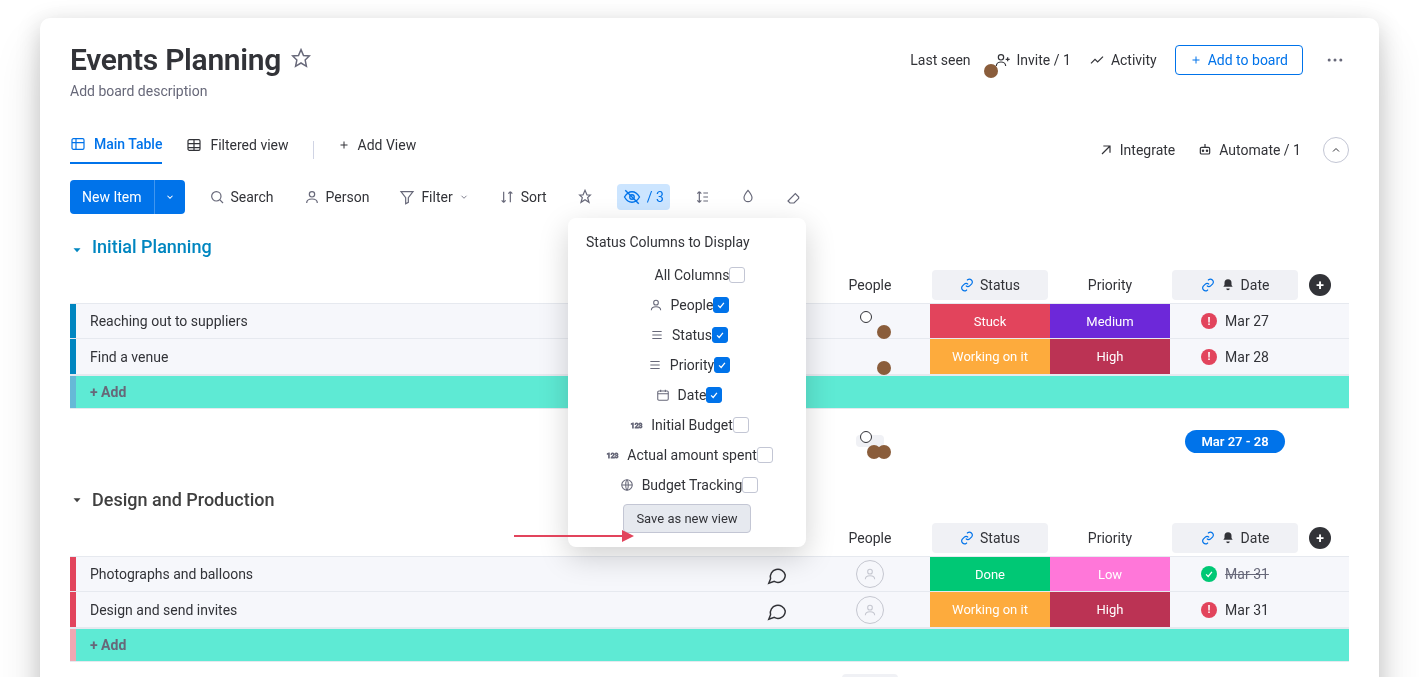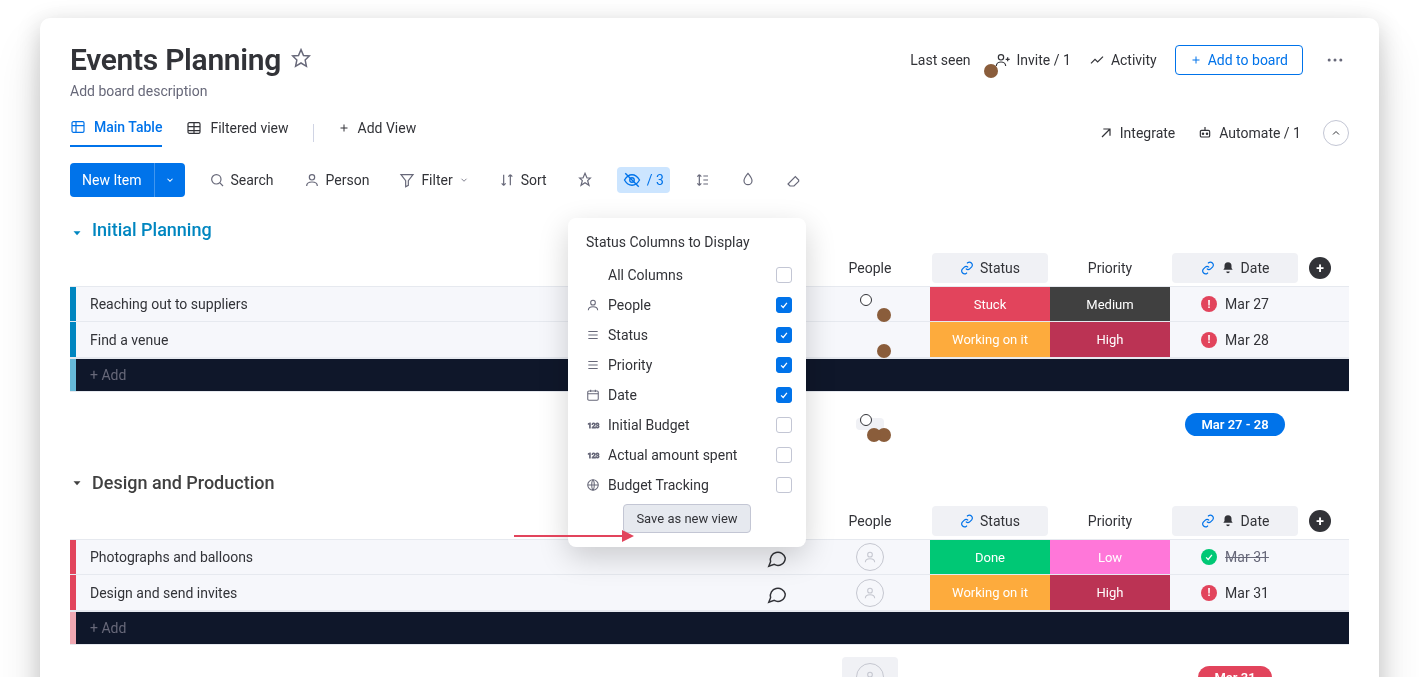--- a/index.html
+++ b/index.html
@@ -75,21 +75,21 @@
     color: #676879;
     font-size: 14px;
     margin-top: 6px;
   }
 
   
   .views-row {
     display: flex;
     align-items: center;
     justify-content: space-between;
-    margin-top: 20px;
+    margin-top: 37px;
   }
   .views-left { display:flex; align-items:center; gap: 24px; }
   .view-tab { display:flex; align-items:center; gap:8px; color:#323338; padding-bottom:10px; cursor:pointer;}
   .view-tab.active { color:#0073ea; border-bottom:2px solid #0073ea; font-weight:500;}
   .vsep { width:1px; height:18px; background:#d0d4e4; }
   .views-right { display:flex; align-items:center; gap: 22px; }
   .collapse-btn {
     width:26px;height:26px;border:1px solid #c3c6d4;border-radius:50%;
     display:flex;align-items:center;justify-content:center;cursor:pointer;
   }
@@ -155,21 +155,22 @@
   .d-warn { width:16px;height:16px;border-radius:50%;background:#e2445c;color:#fff;display:flex;align-items:center;justify-content:center;font-size:11px;font-weight:700;}
   .d-ok { width:16px;height:16px;border-radius:50%;background:#00c875;color:#fff;display:flex;align-items:center;justify-content:center;}
   .strike { text-decoration: line-through; color:#676879;}
   .addrow {
     display:grid;
     grid-template-columns: 740px 120px 120px 120px 130px 40px;
     height:34px;
     align-items:center;
     border-top:1px solid #e6e9ef;
     border-bottom:1px solid #e6e9ef;
-    background:#0f172a;
+    background:#5eead4;
+    font-weight:bold;
   }
   .addrow .row-name { display:flex; align-items:center; height:100%;}
   .addrow span { padding-left:14px; color:#676879; }
 
   .summary {
     display:grid;
     grid-template-columns: 740px 120px 120px 120px 130px 40px;
     height:40px;
     align-items:center;
     margin-top: 12px;
@@ -193,21 +194,21 @@
     width: 238px;
     background:#fff;
     border-radius:8px;
     box-shadow: 0 10px 30px rgba(0,0,0,0.18);
     padding: 16px 0 14px 0;
     z-index: 50;
   }
   .pop-title { font-size:14px; color:#323338; padding: 0 18px 6px 18px; }
   .pop-list { padding: 4px 14px 4px 18px; }
   .pop-item {
-    display:flex; align-items:center; justify-content:space-between;
+    display:flex; align-items:center; justify-content:center;
     height:30px;
   }
   .pop-item .lbl { display:flex; align-items:center; gap:8px; color:#323338;}
   .pop-item .lbl svg { color:#676879; width:14px; height:14px;}
   .chk {
     width:16px;height:16px;border:1px solid #c3c6d4;border-radius:3px;display:flex;align-items:center;justify-content:center;cursor:pointer;
   }
   .chk.on { background:#0073ea; border-color:#0073ea;}
   .chk.on svg { color:#fff; width:10px;height:10px;}
   .pop-footer { display:flex; justify-content:center; }
@@ -454,21 +455,21 @@
                 <div class="stripe blue"></div>
                 <span>Reaching out to suppliers</span>
               </div>
             <div class="people-cell" style="position:relative;">
               <span class="chat-abs"><svg width="22" height="22" viewBox="0 0 24 24" fill="none" stroke="currentColor" stroke-width="1.6">
                     <path d="M21 12a8 8 0 01-12 7L3 21l2-5a8 8 0 1116-4z"></path>
                   </svg></span>
               <span class="avatar-wrap"><span class="avatar sm"></span><span class="badge-home"></span></span>
             </div>
             <div class="status-chip" style="background:#e2445c">Stuck</div>
-            <div class="prio-chip" style="background:#404040">Medium</div>
+            <div class="prio-chip" style="background:#6d28d9">Medium</div>
             <div class="date-cell">
                 <span class="d-warn">!</span>
                 <span>Mar 27</span>
               </div>
             <div></div>
           </div>
 
           <div class="row">
             <div class="row-name">
                 <div class="stripe blue"></div>

